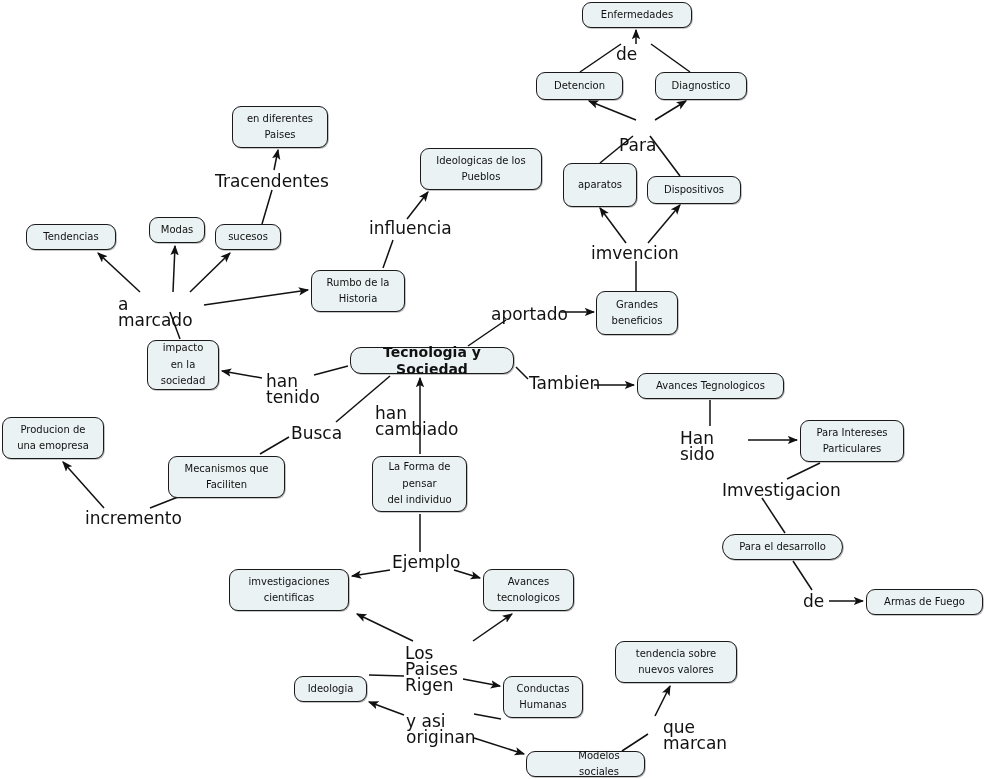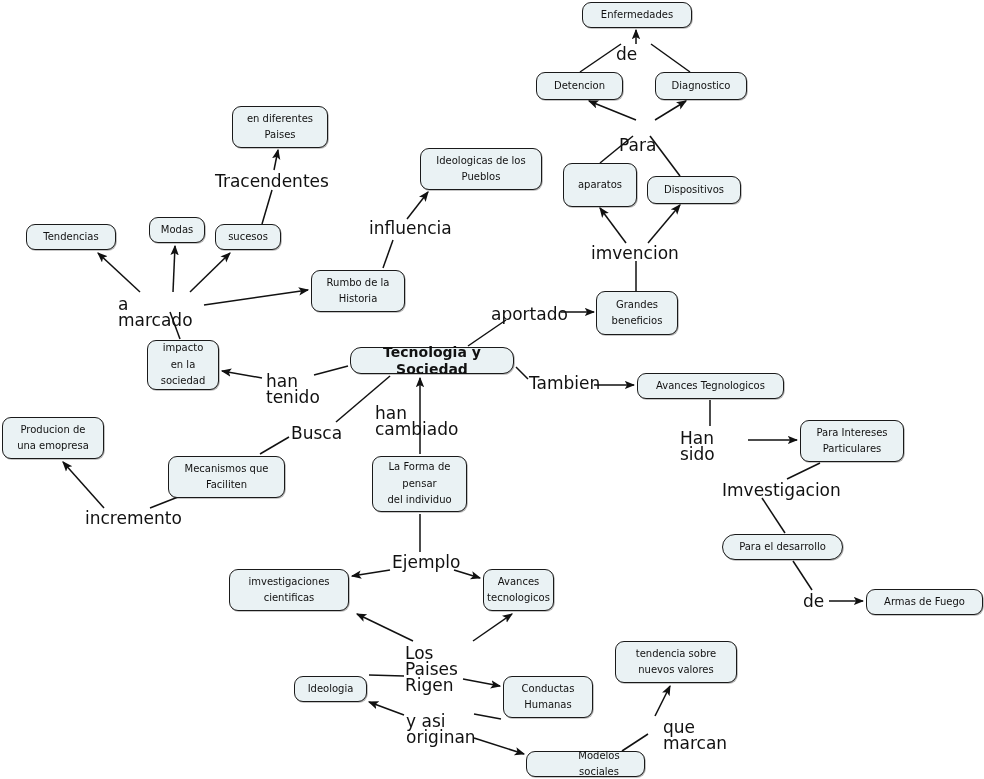--- a/index.html
+++ b/index.html
@@ -147,24 +147,24 @@
       <div class="node" style="left: 866px; top: 589px; width: 117px; height: 26px;">Armas de Fuego</div>
       <div class="node" style="left: 2px; top: 417px; width: 102px; height: 42px;">Producion de
 una emopresa</div>
       <div class="node" style="left: 168px; top: 456px; width: 117px; height: 42px;">Mecanismos que
 Faciliten</div>
       <div class="node" style="left: 372px; top: 456px; width: 95px; height: 56px;">La Forma de
 pensar
 del individuo</div>
       <div class="node" style="left: 229px; top: 569px; width: 120px; height: 42px;">imvestigaciones
 cientificas</div>
-      <div class="node" style="left: 483px; top: 569px; width: 71px; height: 42px;">Avances
+      <div class="node" style="left: 483px; top: 569px; width: 91px; height: 42px;">Avances
 tecnologicos</div>
       <div class="node" style="left: 294px; top: 676px; width: 73px; height: 26px;">Ideologia</div>
-      <div class="node" style="left: 503px; top: 676px; width: 90px; height: 42px;">Conductas
+      <div class="node" style="left: 503px; top: 676px; width: 80px; height: 42px;">Conductas
 Humanas</div>
       <div class="node" style="left: 615px; top: 641px; width: 122px; height: 42px;">tendencia sobre
 nuevos valores</div>
       <div class="node" style="left: 526px; top: 751px; width: 119px; height: 26px; padding-left: 34px;">Modelos sociales</div>
     </div>
   <div id="labels-group">
       <div class="linklabel" style="left: 616px; top: 46px; width: 40px;">de</div>
       <div class="linklabel" style="left: 619px; top: 121px; width: 50px; margin-top: 16px;">Para</div>
       <div class="linklabel" style="left: 591px; top: 245px; width: 84px;">imvencion</div>
       <div class="linklabel" style="left: 215px; top: 173px; width: 96px;">Tracendentes</div>

